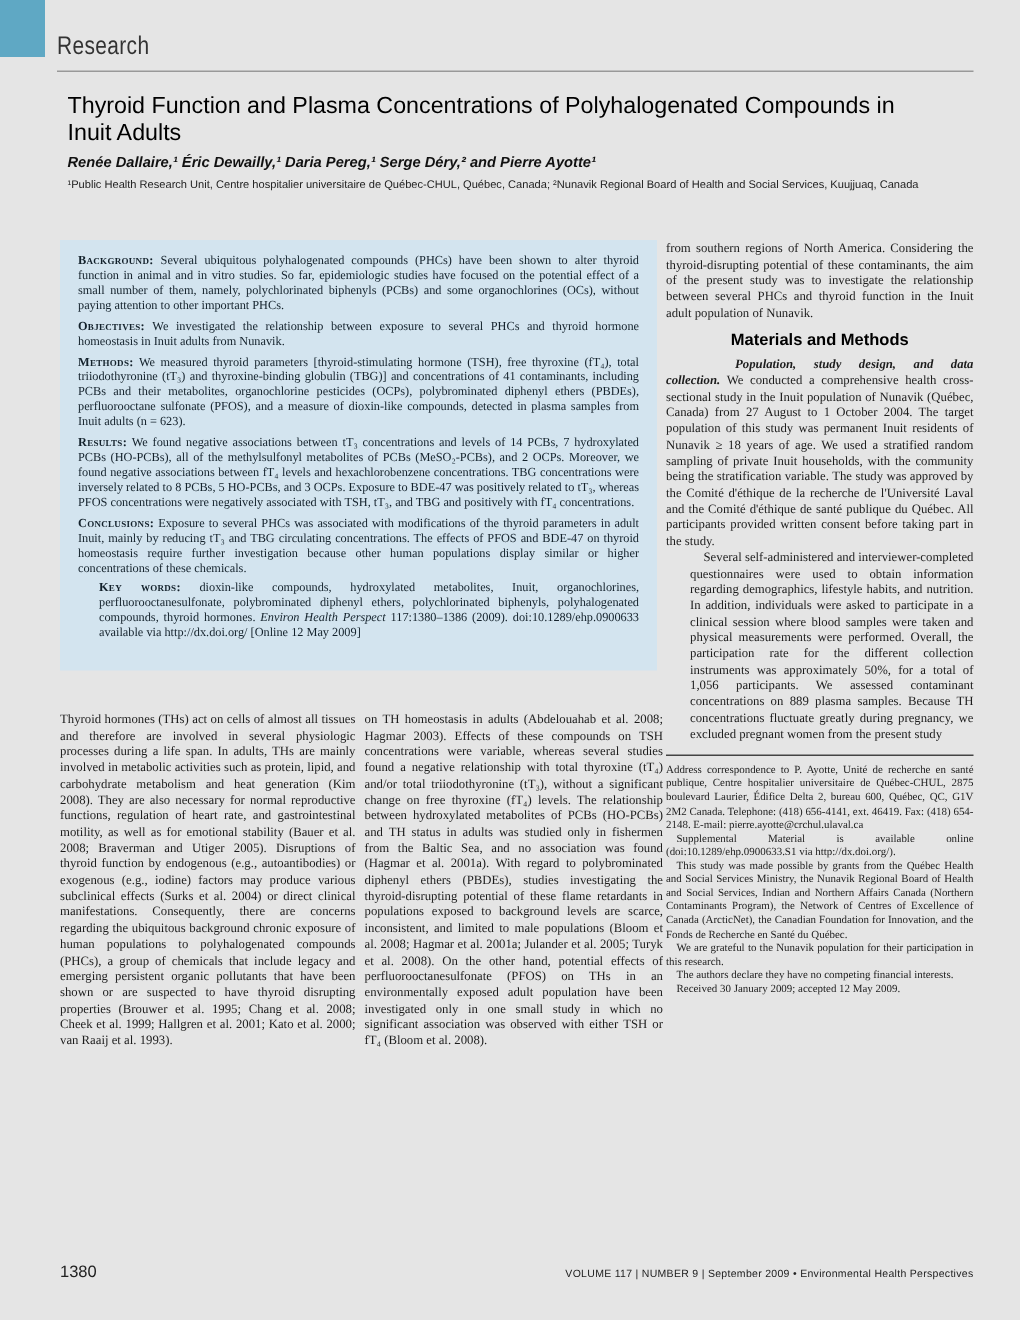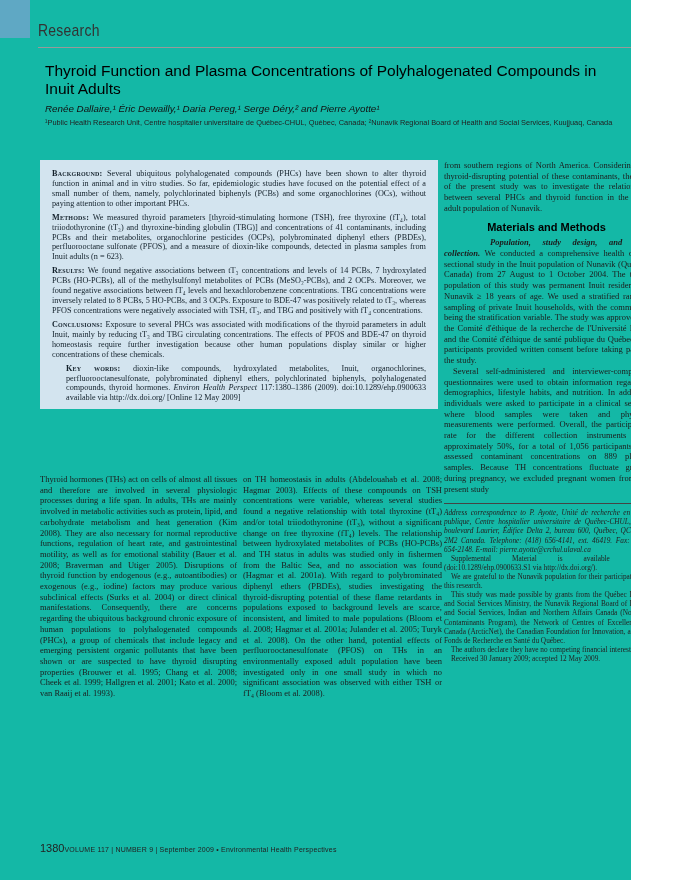--- a/index.html
+++ b/index.html
@@ -2,52 +2,52 @@
 <html><head>
 <meta charset="utf-8">
 <style>
   * { margin: 0; padding: 0; box-sizing: border-box; }
   html, body { background: #ffffff; }
   body {
     width: 680px; height: 880px;
     font-family: "Liberation Serif", "DejaVu Serif", serif;
     color: #1c1c1c;
   }
-  .page { position: relative; width: 631px; height: 880px; background: #14b8a6; overflow: hidden; }
+  .page { position: relative; width: 680px; height: 880px; background: #e5e5e5; overflow: hidden; }
 
   .corner-square { position: absolute; left: 0; top: 0; width: 30px; height: 38px; background: #5fa8c4; }
 
   .banner {
     position: absolute; left: 38px; top: 21px;
     font-family: "Liberation Sans", "DejaVu Sans", sans-serif;
     font-size: 17px; color: #333; letter-spacing: 0.3px;
     transform: scaleX(0.82); transform-origin: left center;
   }
   .banner-rule { position: absolute; left: 38px; top: 47px; width: 611px; height: 1px; background: #999; }
 
   .title {
     position: absolute; left: 45px; top: 62px; width: 585px;
     font-family: "Liberation Sans", "DejaVu Sans", sans-serif;
     font-size: 15.5px; font-weight: 400; line-height: 1.18; color: #000;
   }
   .authors {
     position: absolute; left: 45px; top: 103px; width: 585px;
     font-family: "Liberation Sans", "DejaVu Sans", sans-serif;
-    font-size: 9.8px; font-weight: 400; font-style: italic; color: #111;
+    font-size: 9.8px; font-weight: 700; font-style: italic; color: #111;
   }
   .affiliations {
     position: absolute; left: 45px; top: 118px; width: 596px;
     font-family: "Liberation Sans", "DejaVu Sans", sans-serif;
     font-size: 7.4px; line-height: 1.4; color: #222;
   }
 
   .abstract-box {
     position: absolute; left: 40px; top: 160px; width: 398px;
     background: #d3e4ef;
-    padding: 9px 12px 6px 12px;
+    padding: 9px 12px 20px 12px;
     font-size: 8.2px; line-height: 1.21; text-align: justify; color: #13212b;
   }
   .abstract-box p { margin-bottom: 4px; }
   .abstract-box p:last-child { margin-bottom: 0; margin-left: 14px; }
   .abs-label { font-weight: 700; font-variant: small-caps; letter-spacing: 0.2px; }
   .cite-journal { font-style: italic; }
 
   .body-col {
     position: absolute; top: 474px; width: 197px;
     font-size: 8.5px; line-height: 1.26; text-align: justify; color: #1c1c1c;
@@ -59,30 +59,30 @@
   .right-col {
     position: absolute; left: 444px; top: 160px; width: 205px;
     font-size: 8.5px; line-height: 1.26; text-align: justify; color: #1c1c1c;
   }
   .section-heading {
     font-family: "Liberation Sans", "DejaVu Sans", sans-serif;
     font-size: 11px; font-weight: 700; color: #000;
     margin: 7px 0 3px 0; text-align: center;
   }
   .lead-italic { font-style: italic; font-weight: 700; margin-left: 46px; }
-  .right-col p.indent { text-indent: 9px; }
+  .right-col p.indent { text-indent: 9px; margin-left: 16px; }
 
   .footnote-rule { margin-top: 9px; border-top: 1px solid #444; width: 100%; }
   .footnotes { margin-top: 4px; font-size: 7.3px; line-height: 1.25; text-align: justify; color: #222; }
   .footnotes p { text-indent: 7px; }
-  .footnotes p.fn-first { text-indent: 0; font-style: italic; }
+  .footnotes p.fn-first { text-indent: 0; }
 
   .footer {
     position: absolute; left: 40px; top: 842px; width: 609px;
-    display: flex; align-items: baseline;
+    display: flex; justify-content: space-between; align-items: baseline;
     font-family: "Liberation Sans", "DejaVu Sans", sans-serif;
   }
   .page-num { font-size: 11px; color: #222; }
   .journal-line { font-size: 7px; letter-spacing: 0.2px; color: #222; }
 </style>
 </head>
 <body>
 
 <div class="page">
 
@@ -90,20 +90,21 @@
 
   <div class="banner">Research</div>
   <div class="banner-rule"></div>
 
   <h1 class="title">Thyroid Function and Plasma Concentrations of Polyhalogenated Compounds in Inuit Adults</h1>
   <div class="authors">Renée Dallaire,¹ Éric Dewailly,¹ Daria Pereg,¹ Serge Déry,² and Pierre Ayotte¹</div>
   <div class="affiliations">¹Public Health Research Unit, Centre hospitalier universitaire de Québec-CHUL, Québec, Canada; ²Nunavik Regional Board of Health and Social Services, Kuujjuaq, Canada</div>
 
   <div class="abstract-box">
     <p><span class="abs-label">Background:</span> <span>Several ubiquitous polyhalogenated compounds (PHCs) have been shown to alter thyroid function in animal and in vitro studies. So far, epidemiologic studies have focused on the potential effect of a small number of them, namely, polychlorinated biphenyls (PCBs) and some organochlorines (OCs), without paying attention to other important PHCs.</span></p>
+    <p><span class="abs-label">Objectives:</span> <span>We investigated the relationship between exposure to several PHCs and thyroid hormone homeostasis in Inuit adults from Nunavik.</span></p>
     <p><span class="abs-label">Methods:</span> <span>We measured thyroid parameters [thyroid-stimulating hormone (TSH), free thyroxine (fT₄), total triiodothyronine (tT₃) and thyroxine-binding globulin (TBG)] and concentrations of 41 contaminants, including PCBs and their metabolites, organochlorine pesticides (OCPs), polybrominated diphenyl ethers (PBDEs), perfluorooctane sulfonate (PFOS), and a measure of dioxin-like compounds, detected in plasma samples from Inuit adults (n = 623).</span></p>
     <p><span class="abs-label">Results:</span> <span>We found negative associations between tT₃ concentrations and levels of 14 PCBs, 7 hydroxylated PCBs (HO-PCBs), all of the methylsulfonyl metabolites of PCBs (MeSO₂-PCBs), and 2 OCPs. Moreover, we found negative associations between fT₄ levels and hexachlorobenzene concentrations. TBG concentrations were inversely related to 8 PCBs, 5 HO-PCBs, and 3 OCPs. Exposure to BDE-47 was positively related to tT₃, whereas PFOS concentrations were negatively associated with TSH, tT₃, and TBG and positively with fT₄ concentrations.</span></p>
     <p><span class="abs-label">Conclusions:</span> <span>Exposure to several PHCs was associated with modifications of the thyroid parameters in adult Inuit, mainly by reducing tT₃ and TBG circulating concentrations. The effects of PFOS and BDE-47 on thyroid homeostasis require further investigation because other human populations display similar or higher concentrations of these chemicals.</span></p>
     <p><span class="abs-label">Key words:</span> <span>dioxin-like compounds, hydroxylated metabolites, Inuit, organochlorines, perfluorooctanesulfonate, polybrominated diphenyl ethers, polychlorinated biphenyls, polyhalogenated compounds, thyroid hormones.</span> <span class="cite-journal">Environ Health Perspect</span> <span>117:1380–1386 (2009). doi:10.1289/ehp.0900633 available via http://dx.doi.org/ [Online 12 May 2009]</span></p>
   </div>
 
   <div class="body-col col1">
     <p>Thyroid hormones (THs) act on cells of almost all tissues and therefore are involved in several physiologic processes during a life span. In adults, THs are mainly involved in metabolic activities such as protein, lipid, and carbohydrate metabolism and heat generation (Kim 2008). They are also necessary for normal reproductive functions, regulation of heart rate, and gastrointestinal motility, as well as for emotional stability (Bauer et al. 2008; Braverman and Utiger 2005). Disruptions of thyroid function by endogenous (e.g., autoantibodies) or exogenous (e.g., iodine) factors may produce various subclinical effects (Surks et al. 2004) or direct clinical manifestations. Consequently, there are concerns regarding the ubiquitous background chronic exposure of human populations to polyhalogenated compounds (PHCs), a group of chemicals that include legacy and emerging persistent organic pollutants that have been shown or are suspected to have thyroid disrupting properties (Brouwer et al. 1995; Chang et al. 2008; Cheek et al. 1999; Hallgren et al. 2001; Kato et al. 2000; van Raaij et al. 1993).</p>
   </div>
 
@@ -114,22 +115,22 @@
   <div class="right-col">
     <p>from southern regions of North America. Considering the thyroid-disrupting potential of these contaminants, the aim of the present study was to investigate the relationship between several PHCs and thyroid function in the Inuit adult population of Nunavik.</p>
     <h2 class="section-heading">Materials and Methods</h2>
     <p><span class="lead-italic">Population, study design, and data collection.</span> <span>We conducted a comprehensive health cross-sectional study in the Inuit population of Nunavik (Québec, Canada) from 27 August to 1 October 2004. The target population of this study was permanent Inuit residents of Nunavik ≥ 18 years of age. We used a stratified random sampling of private Inuit households, with the community being the stratification variable. The study was approved by the Comité d'éthique de la recherche de l'Université Laval and the Comité d'éthique de santé publique du Québec. All participants provided written consent before taking part in the study.</span></p>
     <p class="indent">Several self-administered and interviewer-completed questionnaires were used to obtain information regarding demographics, lifestyle habits, and nutrition. In addition, individuals were asked to participate in a clinical session where blood samples were taken and physical measurements were performed. Overall, the participation rate for the different collection instruments was approximately 50%, for a total of 1,056 participants. We assessed contaminant concentrations on 889 plasma samples. Because TH concentrations fluctuate greatly during pregnancy, we excluded pregnant women from the present study</p>
 
     <div class="footnote-rule"></div>
     <div class="footnotes">
       <p class="fn-first">Address correspondence to P. Ayotte, Unité de recherche en santé publique, Centre hospitalier universitaire de Québec-CHUL, 2875 boulevard Laurier, Édifice Delta 2, bureau 600, Québec, QC, G1V 2M2 Canada. Telephone: (418) 656-4141, ext. 46419. Fax: (418) 654-2148. E-mail: pierre.ayotte@crchul.ulaval.ca</p>
       <p>Supplemental Material is available online (doi:10.1289/ehp.0900633.S1 via http://dx.doi.org/).</p>
+      <p>This study was made possible by grants from the Québec Health and Social Services Ministry, the Nunavik Regional Board of Health and Social Services, Indian and Northern Affairs Canada (Northern Contaminants Program), the Network of Centres of Excellence of Canada (ArcticNet), the Canadian Foundation for Innovation, and the Fonds de Recherche en Santé du Québec.</p>
       <p>We are grateful to the Nunavik population for their participation in this research.</p>
-      <p>This study was made possible by grants from the Québec Health and Social Services Ministry, the Nunavik Regional Board of Health and Social Services, Indian and Northern Affairs Canada (Northern Contaminants Program), the Network of Centres of Excellence of Canada (ArcticNet), the Canadian Foundation for Innovation, and the Fonds de Recherche en Santé du Québec.</p>
       <p>The authors declare they have no competing financial interests.</p>
       <p>Received 30 January 2009; accepted 12 May 2009.</p>
     </div>
   </div>
 
   <div class="footer">
     <span class="page-num">1380</span>
     <span class="journal-line">VOLUME 117 | NUMBER 9 | September 2009 • Environmental Health Perspectives</span>
   </div>
 

